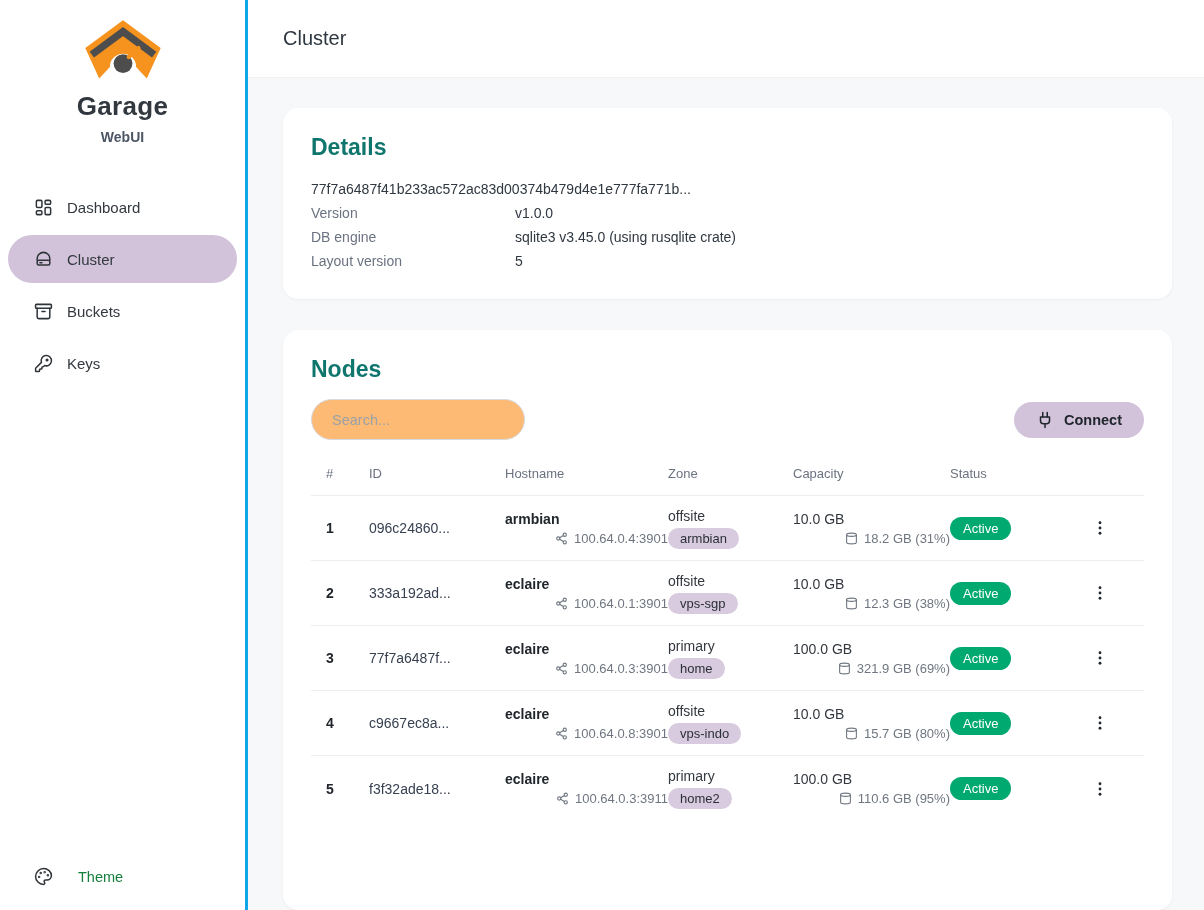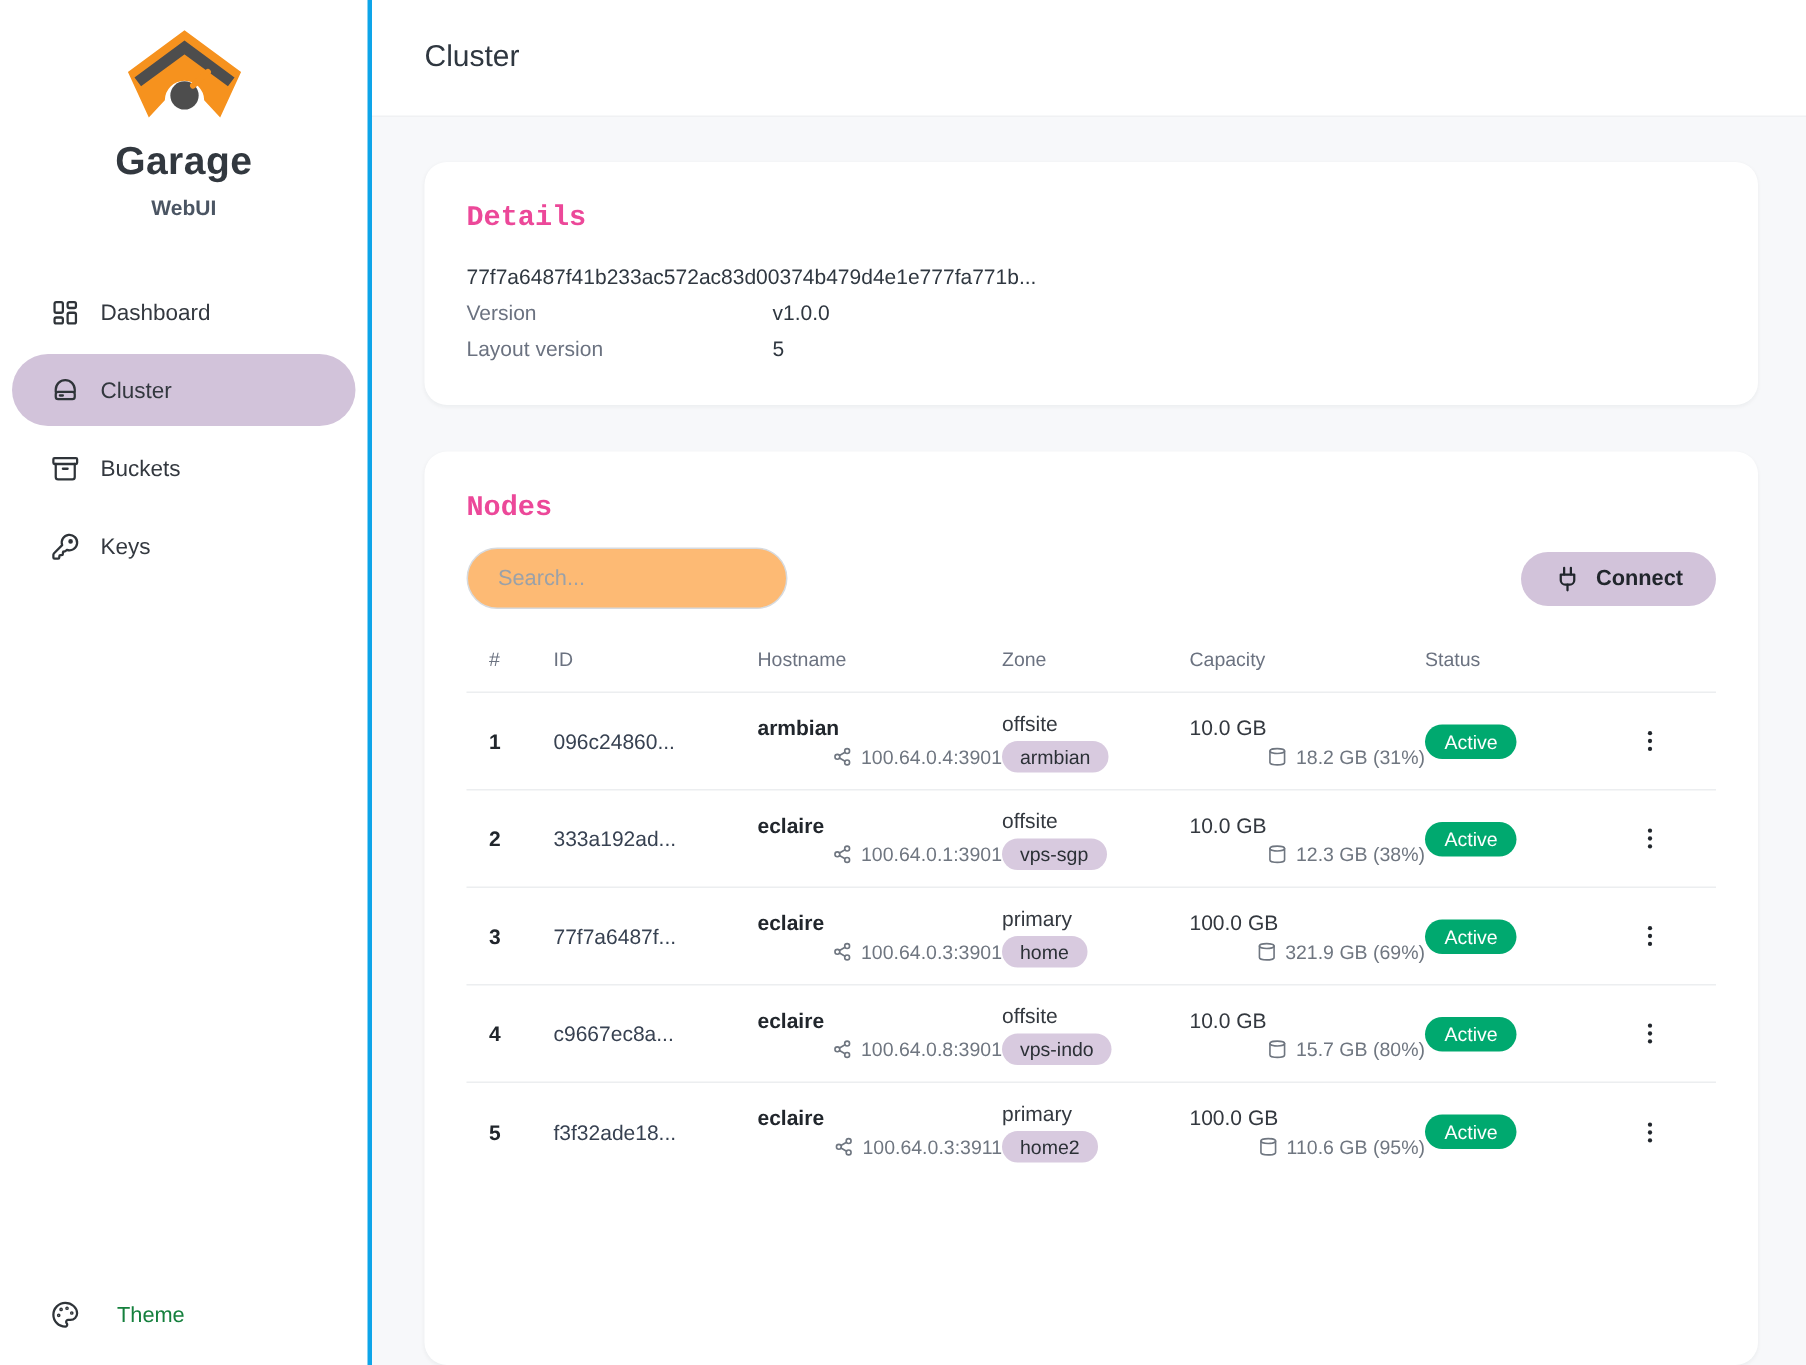--- a/index.html
+++ b/index.html
@@ -42,21 +42,21 @@
   .content {
     flex:1; overflow:hidden;
     padding:30px 32px 0 35px;
     display:flex; flex-direction:column; gap:31px;
   }
   .card {
     background:#fff; border-radius:15px;
     box-shadow:0 1px 3px rgba(20,30,40,.05);
     padding:26px 28px;
   }
-  .card h2 { font-size:19px; font-weight:bold; color:#ec4899;font-family:Liberation Mono, monospace; }
+  .card h2 { font-size:23px; font-weight:bold; color:#0f766e; }
   
   .detail-rows { margin-top:16px; }
   .detail-row { display:flex; line-height:24px; font-size:14px; }
   .detail-label { width:204px; color:#6b7280; }
   .detail-value { color:#2f3740; }
   
   .nodes-card { flex:1; display:flex; flex-direction:column; }
   .toolbar { margin-top:16px; display:flex; justify-content:space-between; align-items:center; }
   .search {
     width:214px; height:41px; border:1px solid #d7dade; border-radius:24px;
@@ -169,20 +169,24 @@
       <h2>Details</h2>
       <div class="detail-rows">
         <div class="detail-row">
           <div class="detail-value">77f7a6487f41b233ac572ac83d00374b479d4e1e777fa771b...</div>
         </div>
         <div class="detail-row">
           <div class="detail-label">Version</div>
           <div class="detail-value">v1.0.0</div>
         </div>
         <div class="detail-row">
+          <div class="detail-label">DB engine</div>
+          <div class="detail-value">sqlite3 v3.45.0 (using rusqlite crate)</div>
+        </div>
+        <div class="detail-row">
           <div class="detail-label">Layout version</div>
           <div class="detail-value">5</div>
         </div>
       </div>
     </section>
 
     <section class="card nodes-card">
       <h2>Nodes</h2>
       <div class="toolbar">
         <input class="search" type="text" placeholder="Search..." style="">

